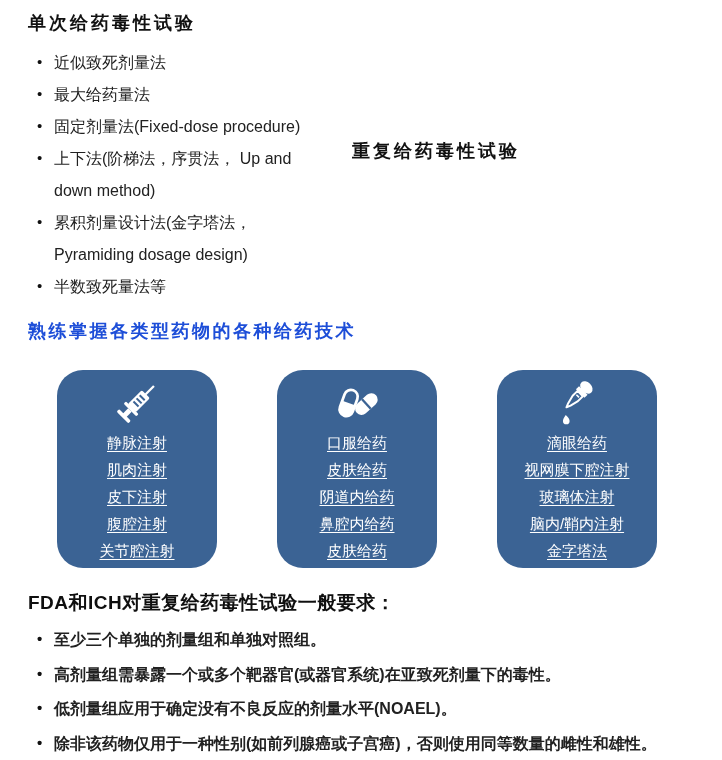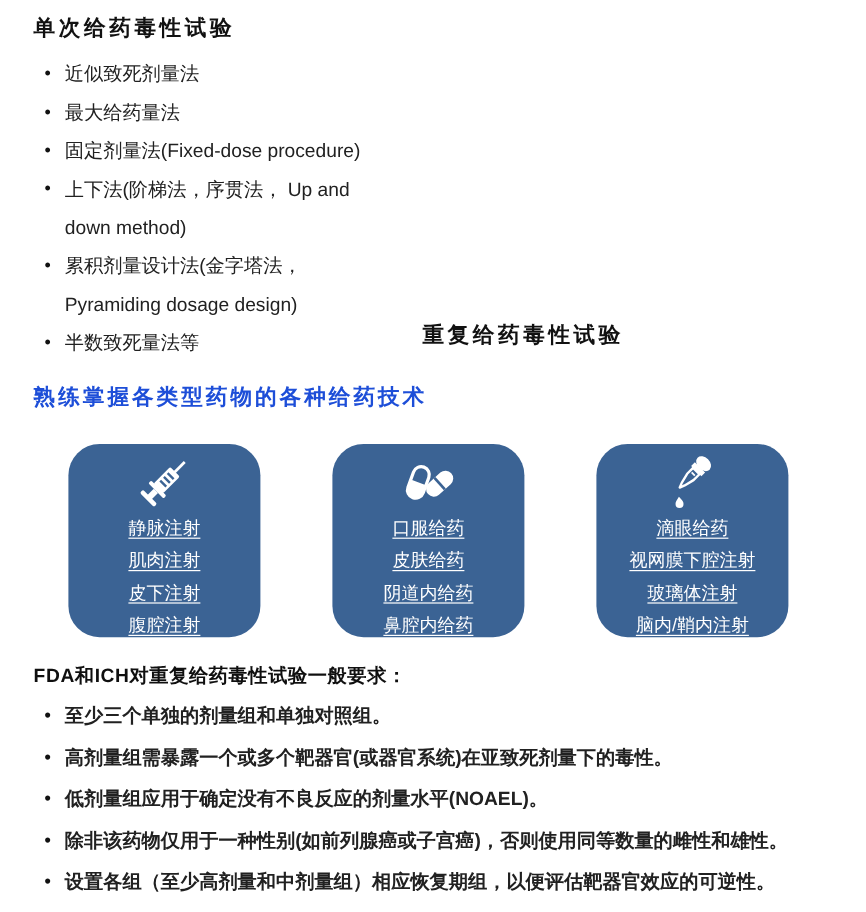--- a/index.html
+++ b/index.html
@@ -4,21 +4,21 @@
 <style>
   html,body{margin:0;padding:0;background:#ffffff;}
   body{
     width:722px;height:760px;overflow:hidden;
     font-family:"Liberation Sans","DejaVu Sans",sans-serif;
     color:#1f1f1f;
   }
   .page{padding:10px 16px 0 28px;box-sizing:border-box;}
 
   
-  .top-columns{display:flex;align-items:flex-end;}
+  .top-columns{display:flex;align-items:center;}
   .col-single{width:322px;flex:0 0 322px;}
   .col-repeat{width:356px;flex:0 0 356px;margin-left:2px;}
   .top-title{
     margin:2px 0 12px 0;font-size:18px;font-weight:bold;color:#111;
     letter-spacing:3px;line-height:1.3;
   }
   ul.bullets{list-style:none;margin:0;padding:0;font-size:16px;line-height:2.0;}
   ul.bullets li{position:relative;padding-left:26px;color:#212121;}
   ul.bullets li::before{
     content:"•";position:absolute;left:9px;top:0;
@@ -27,35 +27,35 @@
   .col-single ul.bullets li{max-width:272px;}
   .col-repeat ul.bullets li{max-width:332px;}
 
   
   .mid-title{
     margin:16px 0 27px 0;font-size:18px;font-weight:bold;color:#1d4ed8;
     letter-spacing:2.5px;
   }
   .cards{display:flex;gap:60px;margin-left:29px;}
   .card{
-    width:160px;height:161px;flex:0 0 160px;box-sizing:border-box;
+    width:160px;height:198px;flex:0 0 160px;box-sizing:border-box;
     background:#3B6394;border-radius:26px;
     display:flex;flex-direction:column;align-items:center;
     padding-top:7px;
   }
   .card .icon{height:52px;display:flex;align-items:center;justify-content:center;}
   .card a.clink{
     color:#ffffff;font-size:15px;line-height:1.4;
     text-decoration:underline;text-underline-offset:3px;
     margin:3px 0;cursor:pointer;white-space:nowrap;
   }
 
   
   .bottom-title{
-    margin:22px 0 7px 0;font-size:16px;font-weight:bold;color:#0f0f0f;
+    margin:22px 0 7px 0;font-size:19px;font-weight:bold;color:#0f0f0f;
     letter-spacing:0.5px;
   }
   ul.bullets.bottom{line-height:2.15;}
   ul.bullets.bottom li{max-width:670px;font-weight:bold;}
 </style>
 </head>
 <body>
 
 <div class="page">
 
@@ -132,21 +132,21 @@
             <path d="M18.4 12.8 H25.6 V19.5 L23.6 27.5 L22 31.5 L20.4 27.5 L18.4 19.5 Z" fill="none" stroke="#fff" stroke-width="1.9" stroke-linejoin="round"></path>
             <line x1="20.2" y1="16.2" x2="23.8" y2="16.2" stroke="#fff" stroke-width="1.5"></line>
           </g>
           <path d="M13.2 35.5 C11.6 38 10.5 39.6 10.5 41.2 A3.2 3.2 0 0 0 16.9 41.2 C16.9 39.6 15.8 38 13.2 35.5 Z" fill="#fff"></path>
         </svg>
       </span>
       <a class="clink">滴眼给药</a>
       <a class="clink">视网膜下腔注射</a>
       <a class="clink">玻璃体注射</a>
       <a class="clink">脑内/鞘内注射</a>
-      <a class="clink">吸入给药</a>
+      <a class="clink">金字塔法</a>
     </div>
   </div>
 
   <h2 class="bottom-title">FDA和ICH对重复给药毒性试验一般要求：</h2>
   <ul class="bullets bottom">
     <li>至少三个单独的剂量组和单独对照组。</li>
     <li>高剂量组需暴露一个或多个靶器官(或器官系统)在亚致死剂量下的毒性。</li>
     <li>低剂量组应用于确定没有不良反应的剂量水平(NOAEL)。</li>
     <li>除非该药物仅用于一种性别(如前列腺癌或子宫癌)，否则使用同等数量的雌性和雄性。</li>
     <li>设置各组（至少高剂量和中剂量组）相应恢复期组，以便评估靶器官效应的可逆性。</li>

